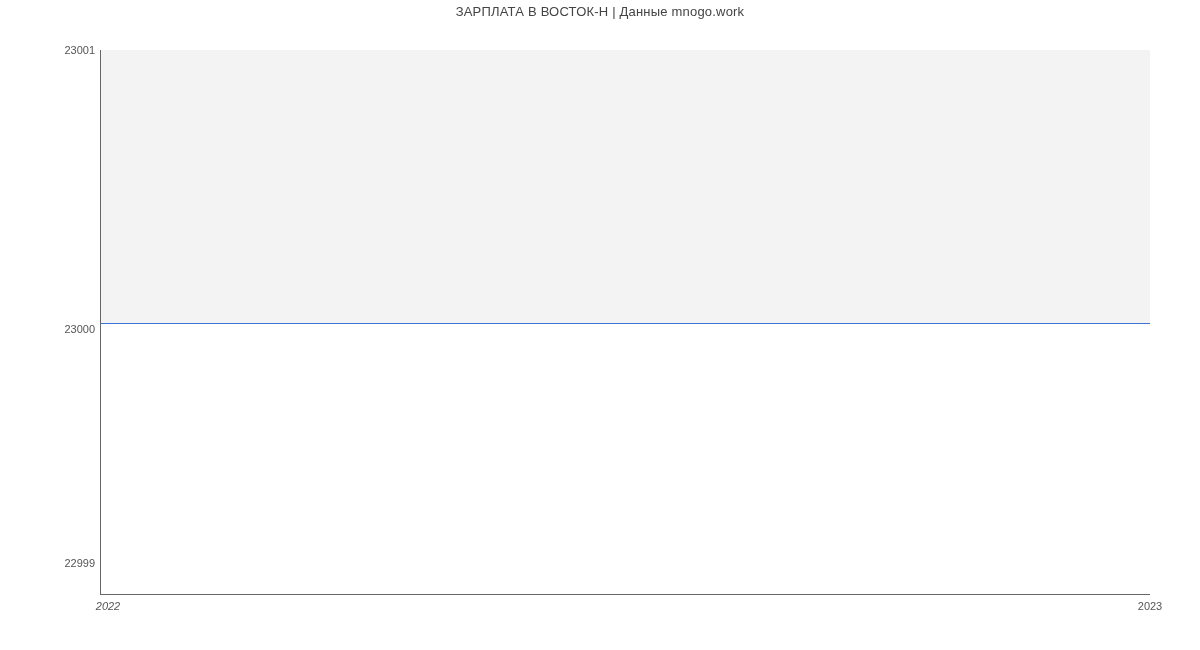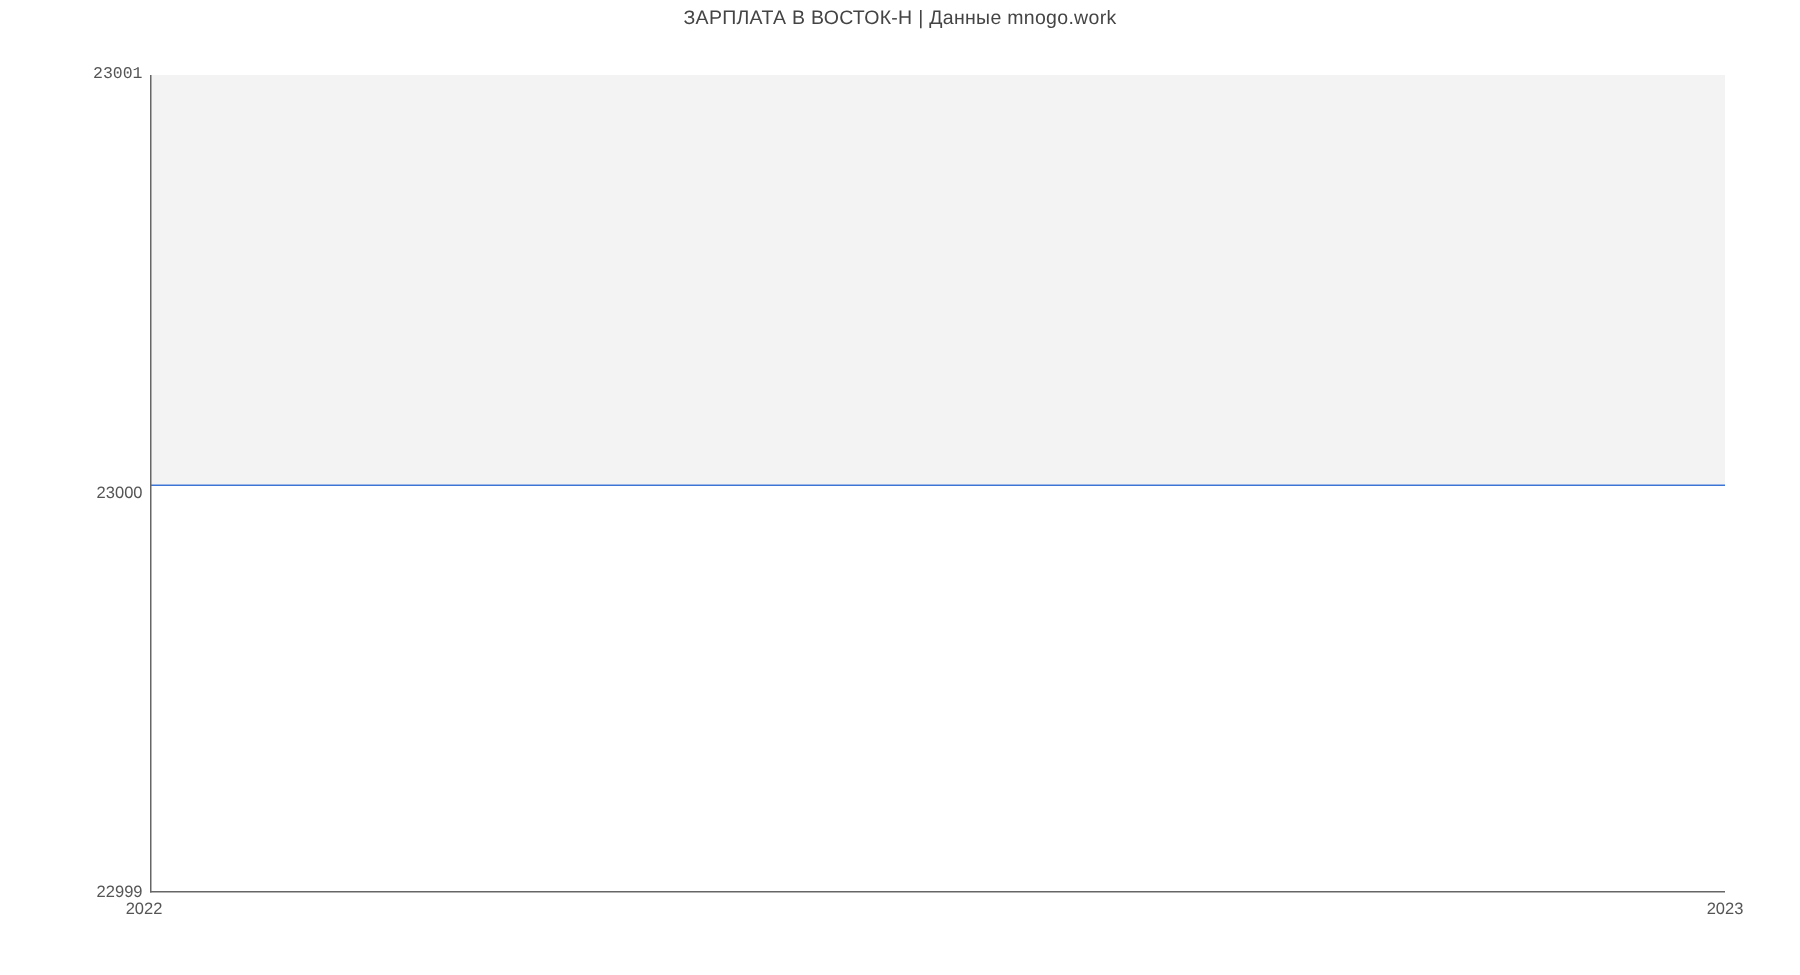--- a/index.html
+++ b/index.html
@@ -82,25 +82,25 @@
     white-space: nowrap;
   }
 </style>
 </head>
 <body>
 
 <div class="chart-wrap">
 
   <div class="chart-title">ЗАРПЛАТА В ВОСТОК-Н | Данные mnogo.work</div>
 
-  <div class="y-tick" style="top:50px;font-family:Liberation Mono, monospace;">23001</div>
+  <div class="y-tick" style="top:50px;">23001</div>
   <div class="y-tick" style="top:329px;">23000</div>
-  <div class="y-tick" style="top:595px;margin-left:12px;">22999</div>
+  <div class="y-tick" style="top:563px;margin-left:12px;">22999</div>
 
-  <div class="x-tick" style="left:96px;">2022</div>
+  <div class="x-tick" style="left:108px;font-style:italic;">2022</div>
   <div class="x-tick" style="left:1150px;text-align:center;">2023</div>
 
   <div class="plot-area">
 
     <div class="plot-fill-top" style="height:272.5px;"></div>
 
     <div class="data-line" style="top:272.5px;"></div>
 
     <div class="plot-border-left"></div>
     <div class="plot-border-bottom"></div>

